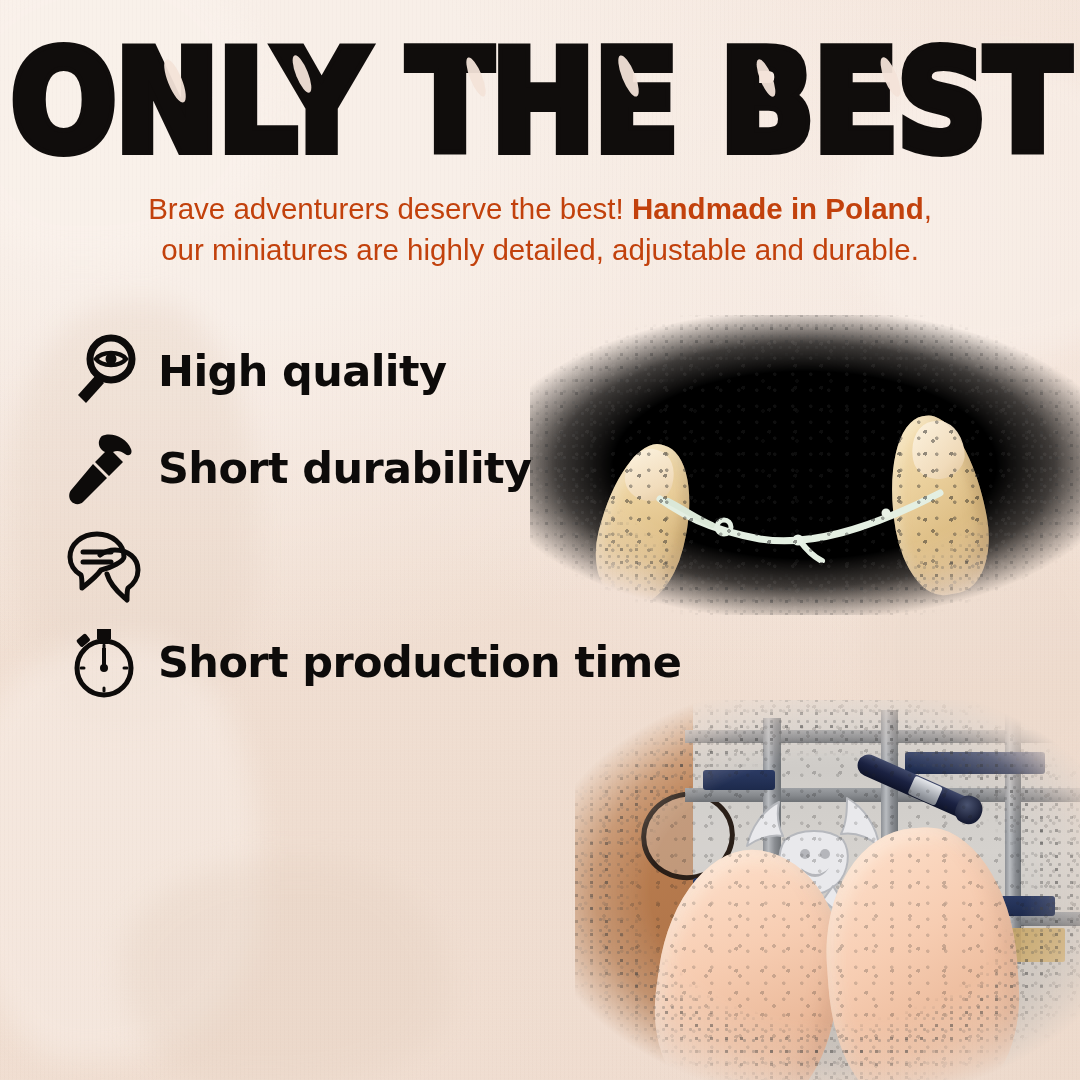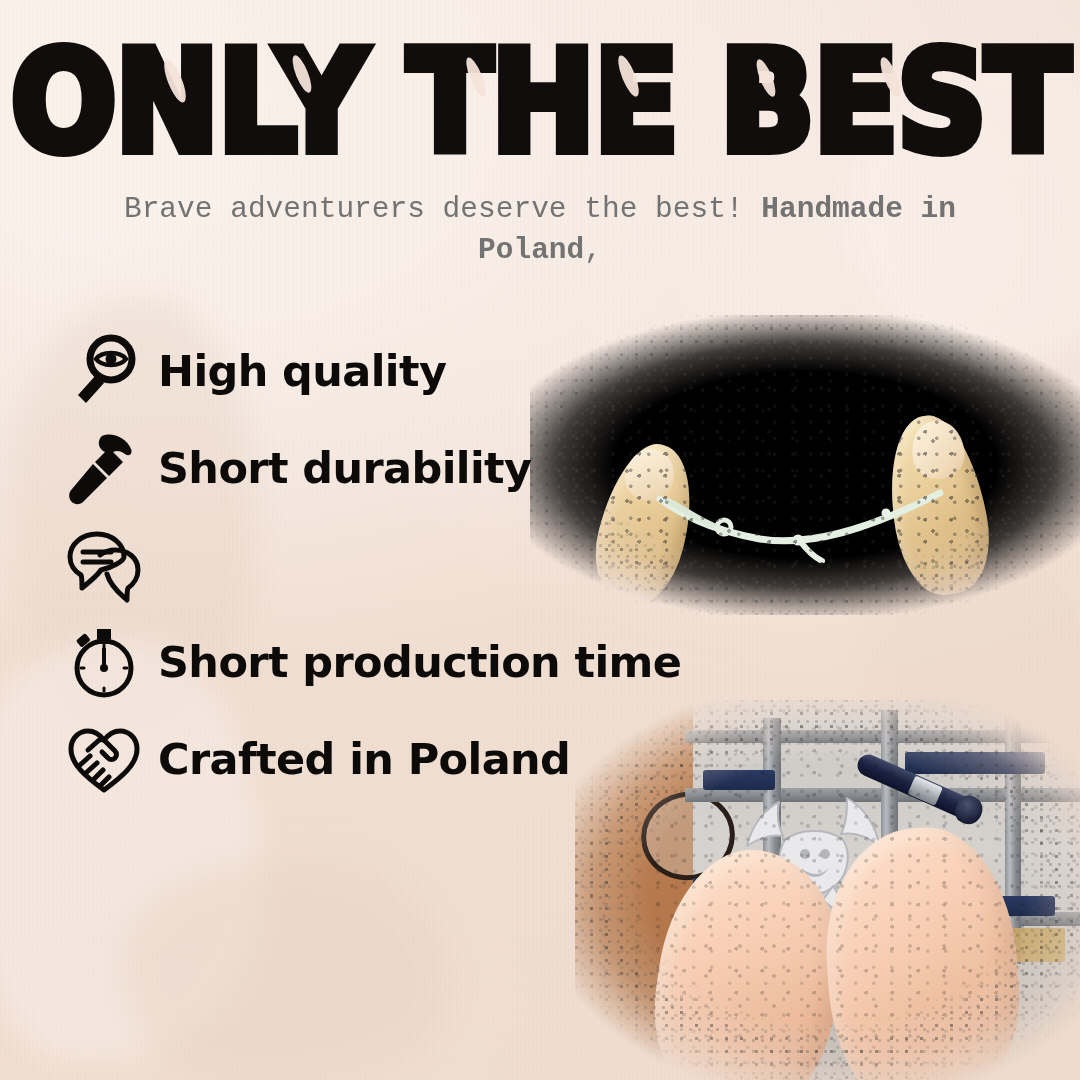--- a/index.html
+++ b/index.html
@@ -88,24 +88,24 @@
     opacity: .95;
   }
 
   
   .subtitle {
     position: absolute;
     left: 60px;
     right: 60px;
     top: 189px;
     text-align: center;
-    font-family: Liberation Mono, monospace;
+    font-family: Liberation Sans, sans-serif;
     font-size: 29.5px;
     line-height: 1.38;
-    color: #737373;
+    color: #c2410c;
     font-weight: 400;
   }
   .subtitle b { font-weight: 700; }
 
   
   .features {
     position: absolute;
     left: 62px;
     top: 322px;
     width: 730px;
@@ -339,20 +339,21 @@
     <div class="gloss-dot" style="left:168px; top:6px;  width:14px; height:46px;"></div>
     <div class="gloss-dot" style="left:296px; top:2px;  width:12px; height:40px;"></div>
     <div class="gloss-dot" style="left:470px; top:4px;  width:12px; height:42px;"></div>
     <div class="gloss-dot" style="left:622px; top:2px;  width:13px; height:44px;"></div>
     <div class="gloss-dot" style="left:760px; top:6px;  width:12px; height:40px;"></div>
     <div class="gloss-dot" style="left:884px; top:4px;  width:13px; height:42px;"></div>
   </div>
 
   <div class="subtitle">
     <span>Brave adventurers deserve the best! </span><b>Handmade in Poland</b><span>,</span><br>
+    <span>our miniatures are highly detailed, adjustable and durable.</span>
   </div>
 
   <div class="features">
 
     <div class="feature-row">
       <span class="feature-icon">
         <svg width="78" height="78" viewBox="0 0 78 78">
           <g fill="none" stroke="#0d0b0a" stroke-width="7">
             <circle cx="46" cy="27" r="21"></circle>
           </g>
@@ -405,32 +406,20 @@
             <line x1="39" y1="22" x2="39" y2="25"></line>
             <line x1="62" y1="45" x2="59" y2="45"></line>
             <line x1="39" y1="68" x2="39" y2="65"></line>
             <line x1="16" y1="45" x2="19" y2="45"></line>
           </g>
         </svg>
       </span>
       <span class="feature-label">Short production time</span>
     </div>
 
-    <div class="feature-row">
-      <span class="feature-icon">
-        <svg width="78" height="78" viewBox="0 0 78 78">
-          <g fill="none" stroke="#0d0b0a" stroke-width="5" stroke-linejoin="round" stroke-linecap="round">
-            <path d="M39 70 C20 56 6 44 6 29 C6 18 14 11 23 11 C30 11 35 15 39 20 C43 15 48 11 55 11 C64 11 72 18 72 29 C72 44 58 56 39 70 Z"></path>
-            <path d="M23 30 L33 21 C35 19 38 19 40 21 L50 31 C52 33 52 36 50 38 C48 40 45 40 43 38 L37 32"></path>
-            <path d="M15 45 L25 36 M22 52 L32 43 M29 59 L38 50 M36 65 L44 57"></path>
-          </g>
-        </svg>
-      </span>
-      <span class="feature-label">Crafted in Poland</span>
-    </div>
 
   </div>
 
   <div class="photo" id="photo-top">
     <div class="torn-mask-top">
       <div class="dark-scene"></div>
       <div class="finger" id="finger-left"></div>
       <div class="nail" id="nail-left"></div>
       <div class="finger" id="finger-right"></div>
       <div class="nail" id="nail-right"></div>

